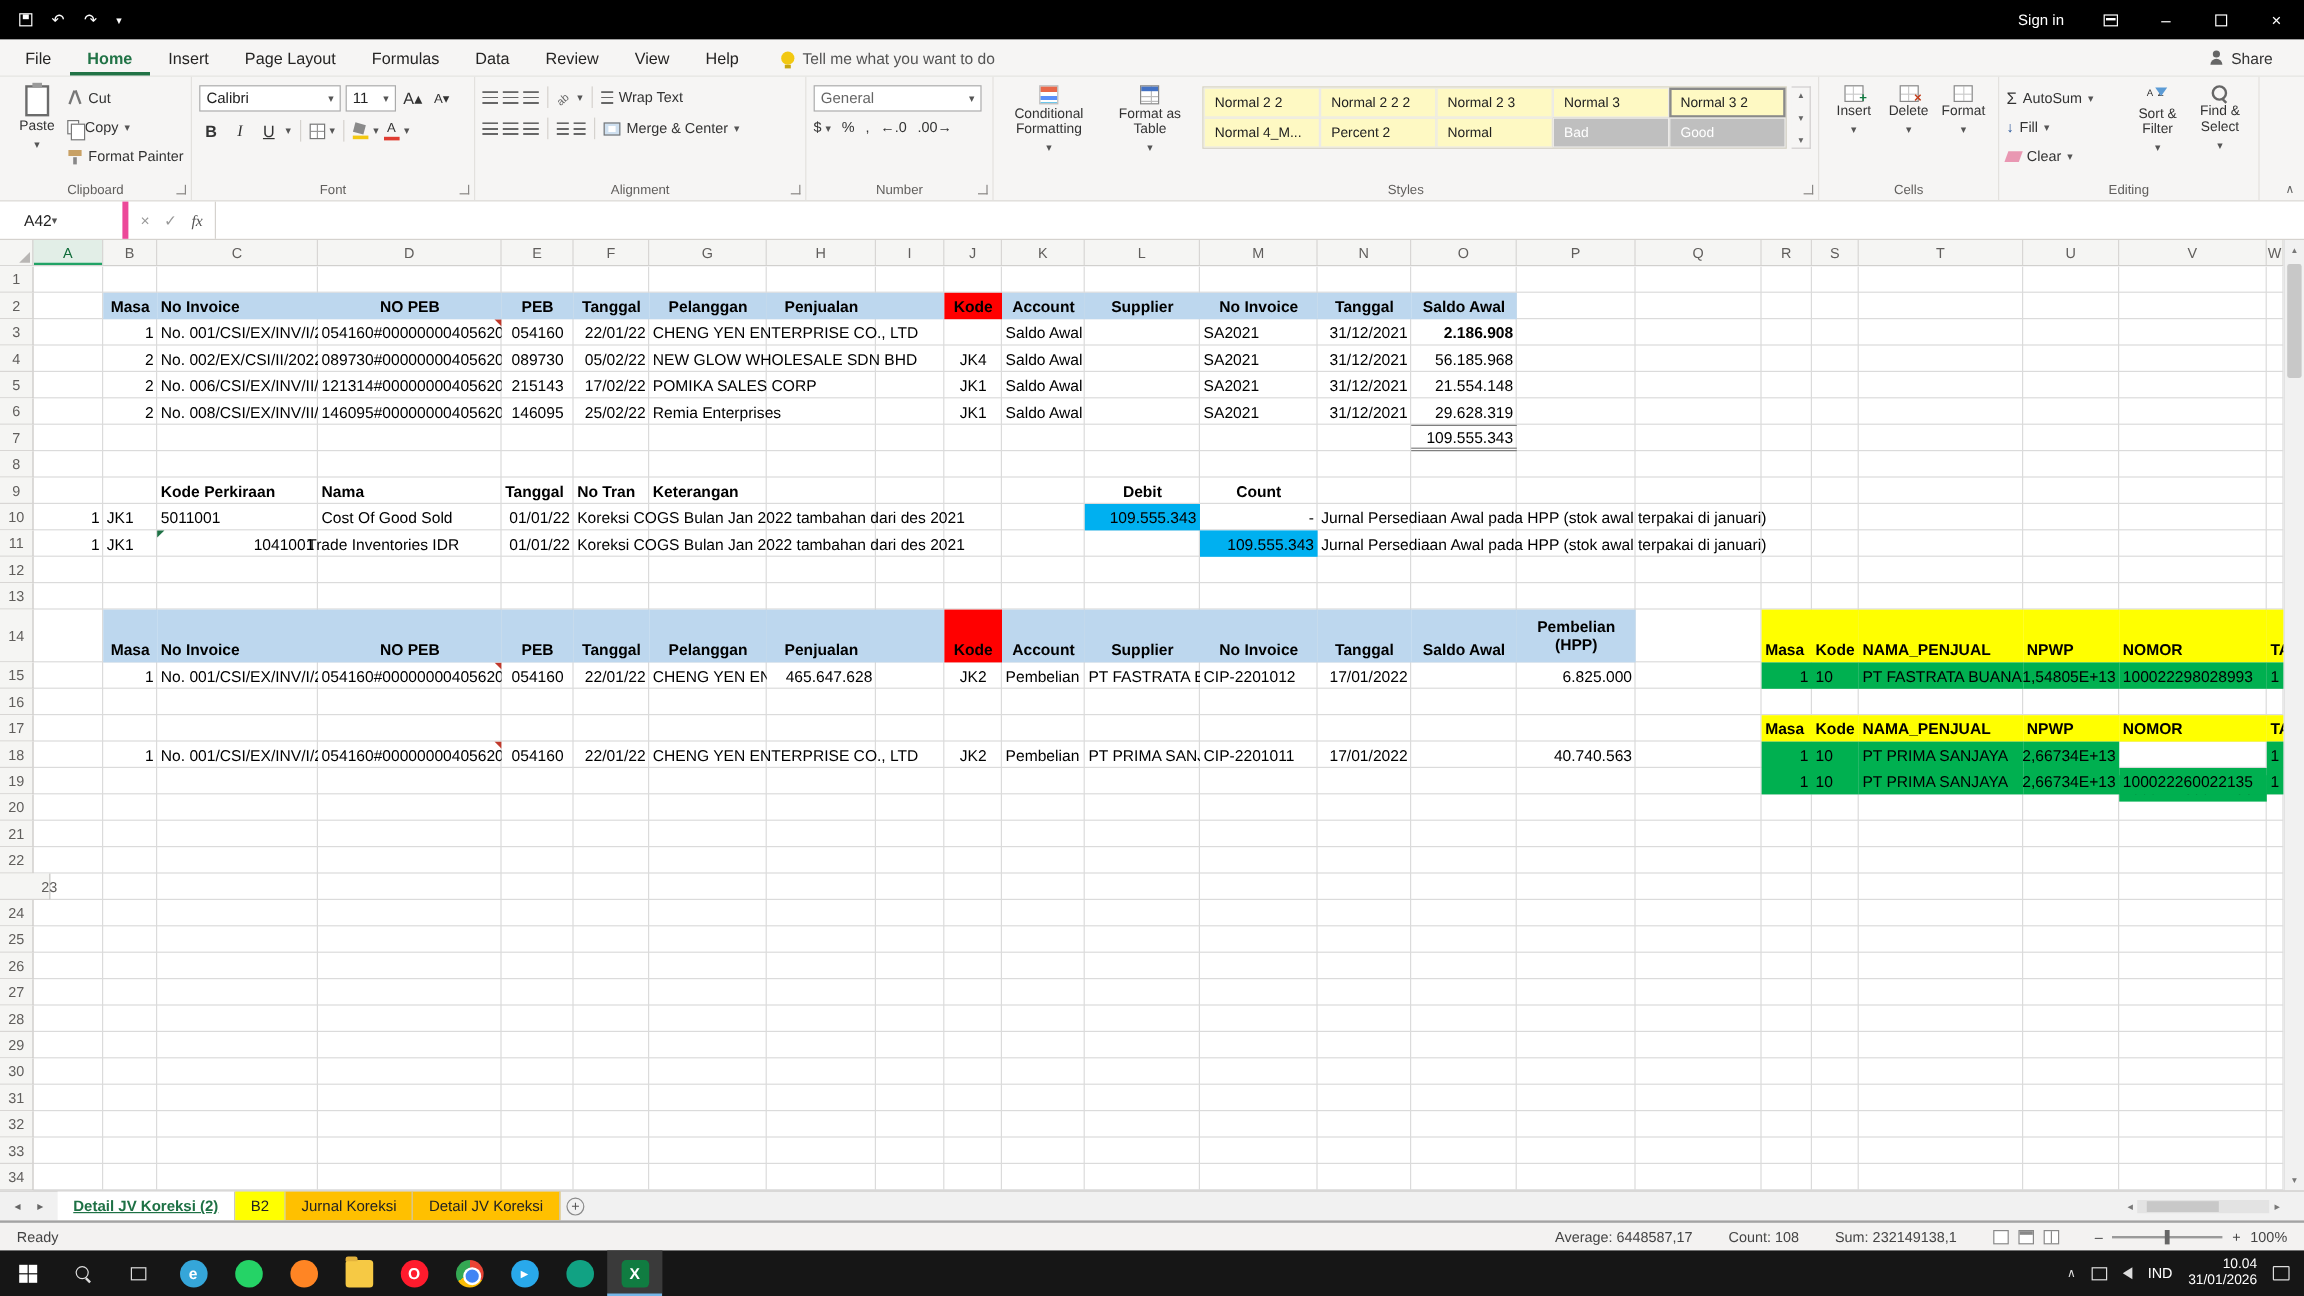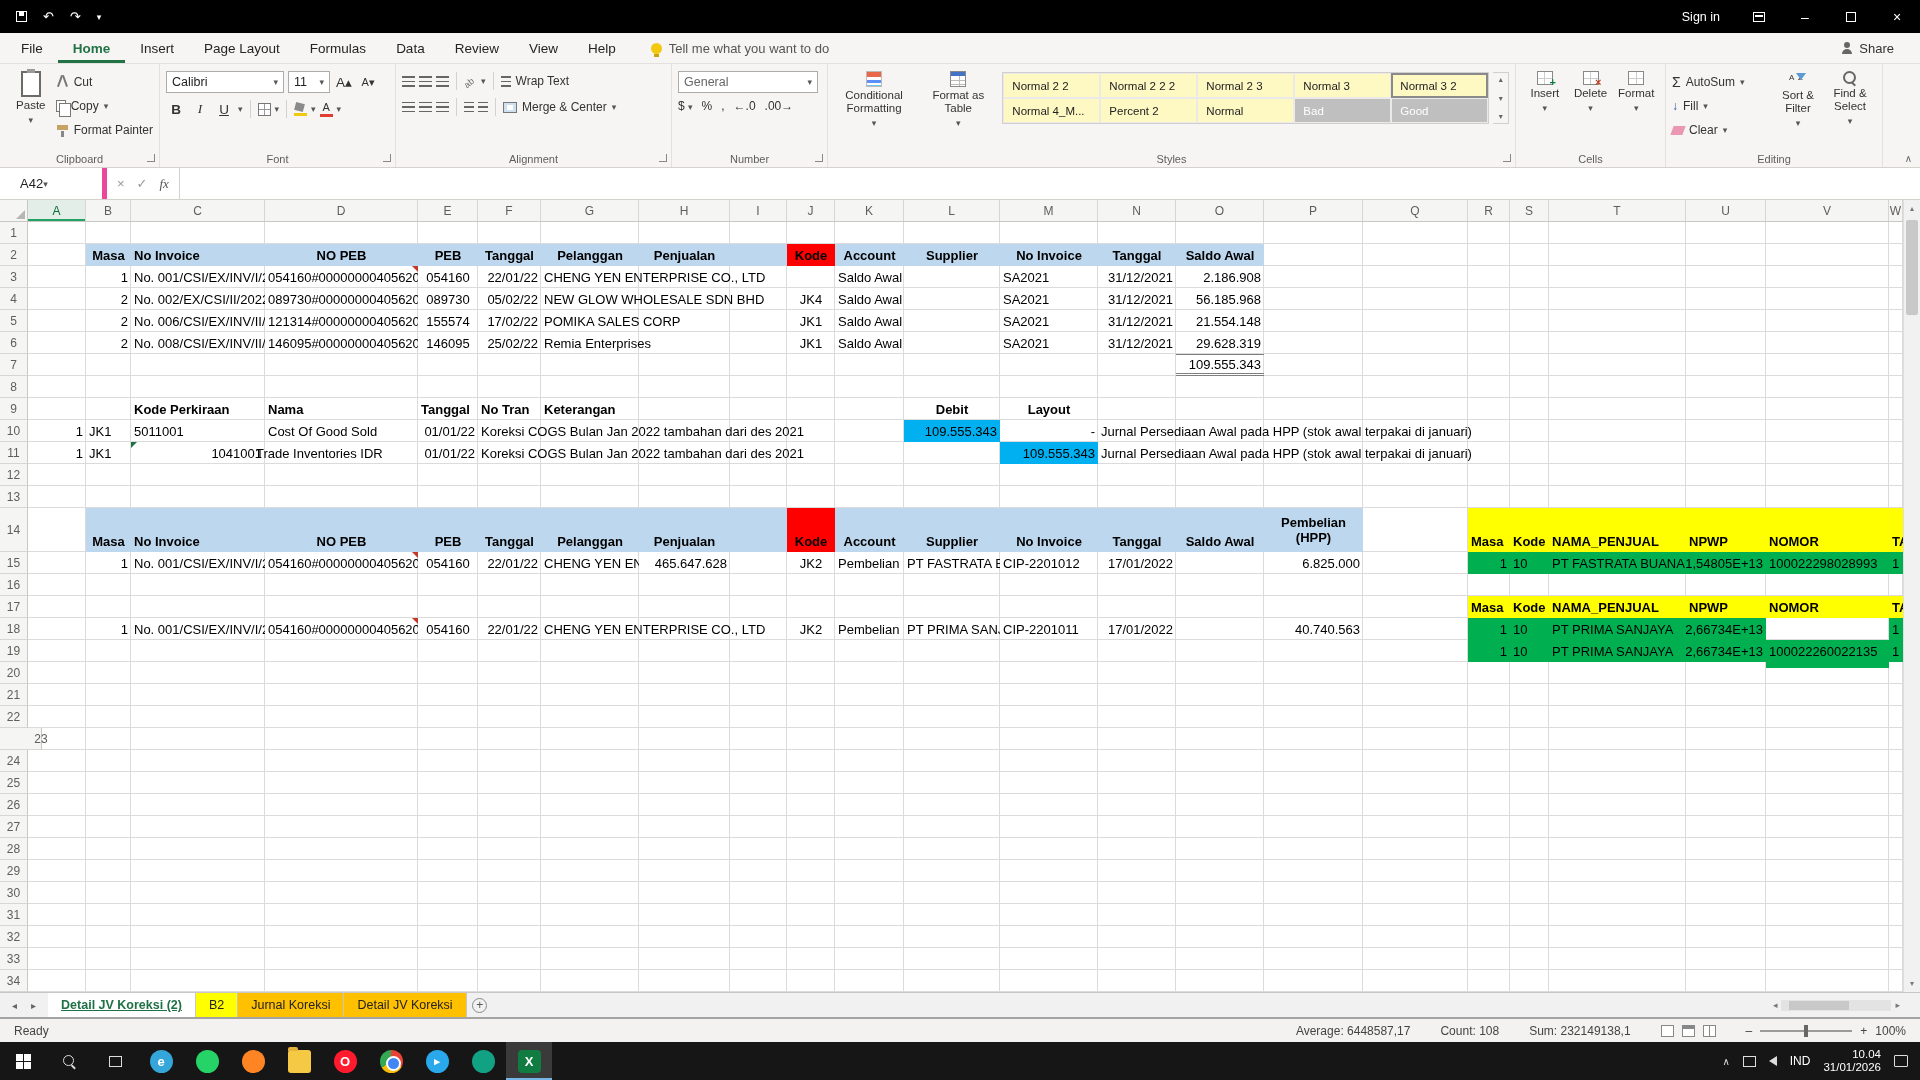--- a/index.html
+++ b/index.html
@@ -563,36 +563,36 @@
         <div class="cell hb c" style="left: 1176px; top: 22px; width: 88px; height: 22px;">Saldo Awal</div>
         <div class="cell r" style="left: 86px; top: 44px; width: 45px; height: 22px;">1</div>
         <div class="cell clip" style="left: 131px; top: 44px; width: 134px; height: 22px;">No. 001/CSI/EX/INV/I/202</div>
         <div class="cell clip cmt" style="left: 265px; top: 44px; width: 153px; height: 22px;">054160#00000000405620</div>
         <div class="cell c" style="left: 418px; top: 44px; width: 60px; height: 22px;">054160</div>
         <div class="cell r" style="left: 478px; top: 44px; width: 63px; height: 22px;">22/01/22</div>
         <div class="cell" style="left: 541px; top: 44px; width: 98px; height: 22px;">CHENG YEN ENTERPRISE CO., LTD</div>
         <div class="cell" style="left: 835px; top: 44px; width: 69px; height: 22px;">Saldo Awal</div>
         <div class="cell" style="left: 1000px; top: 44px; width: 98px; height: 22px;">SA2021</div>
         <div class="cell r" style="left: 1098px; top: 44px; width: 78px; height: 22px;">31/12/2021</div>
-        <div class="cell r" style="left: 1176px; top: 44px; width: 88px; height: 22px;">2.186.908</div>
+        <div class="cell r" style="left: 1176px; top: 44px; width: 88px; height: 22px; font-weight: bold;">2.186.908</div>
         <div class="cell r" style="left: 86px; top: 66px; width: 45px; height: 22px;">2</div>
         <div class="cell clip" style="left: 131px; top: 66px; width: 134px; height: 22px;">No. 002/EX/CSI/II/2022</div>
         <div class="cell clip" style="left: 265px; top: 66px; width: 153px; height: 22px;">089730#00000000405620</div>
         <div class="cell c" style="left: 418px; top: 66px; width: 60px; height: 22px;">089730</div>
         <div class="cell r" style="left: 478px; top: 66px; width: 63px; height: 22px;">05/02/22</div>
         <div class="cell" style="left: 541px; top: 66px; width: 98px; height: 22px;">NEW GLOW WHOLESALE SDN BHD</div>
         <div class="cell c" style="left: 787px; top: 66px; width: 48px; height: 22px;">JK4</div>
         <div class="cell" style="left: 835px; top: 66px; width: 69px; height: 22px;">Saldo Awal</div>
         <div class="cell" style="left: 1000px; top: 66px; width: 98px; height: 22px;">SA2021</div>
         <div class="cell r" style="left: 1098px; top: 66px; width: 78px; height: 22px;">31/12/2021</div>
         <div class="cell r" style="left: 1176px; top: 66px; width: 88px; height: 22px;">56.185.968</div>
         <div class="cell r" style="left: 86px; top: 88px; width: 45px; height: 22px;">2</div>
         <div class="cell clip" style="left: 131px; top: 88px; width: 134px; height: 22px;">No. 006/CSI/EX/INV/II/20</div>
         <div class="cell clip" style="left: 265px; top: 88px; width: 153px; height: 22px;">121314#00000000405620</div>
-        <div class="cell c" style="left: 418px; top: 88px; width: 60px; height: 22px;">155574</div>
+        <div class="cell c" style="left: 418px; top: 88px; width: 60px; height: 22px;">215143</div>
         <div class="cell r" style="left: 478px; top: 88px; width: 63px; height: 22px;">17/02/22</div>
         <div class="cell" style="left: 541px; top: 88px; width: 98px; height: 22px;">POMIKA SALES CORP</div>
         <div class="cell c" style="left: 787px; top: 88px; width: 48px; height: 22px;">JK1</div>
         <div class="cell" style="left: 835px; top: 88px; width: 69px; height: 22px;">Saldo Awal</div>
         <div class="cell" style="left: 1000px; top: 88px; width: 98px; height: 22px;">SA2021</div>
         <div class="cell r" style="left: 1098px; top: 88px; width: 78px; height: 22px;">31/12/2021</div>
         <div class="cell r" style="left: 1176px; top: 88px; width: 88px; height: 22px;">21.554.148</div>
         <div class="cell r" style="left: 86px; top: 110px; width: 45px; height: 22px;">2</div>
         <div class="cell clip" style="left: 131px; top: 110px; width: 134px; height: 22px;">No. 008/CSI/EX/INV/II/20</div>
         <div class="cell clip" style="left: 265px; top: 110px; width: 153px; height: 22px;">146095#00000000405620</div>
@@ -604,21 +604,21 @@
         <div class="cell" style="left: 1000px; top: 110px; width: 98px; height: 22px;">SA2021</div>
         <div class="cell r" style="left: 1098px; top: 110px; width: 78px; height: 22px;">31/12/2021</div>
         <div class="cell r" style="left: 1176px; top: 110px; width: 88px; height: 22px;">29.628.319</div>
         <div class="cell r total" style="left: 1176px; top: 132px; width: 88px; height: 22px;">109.555.343</div>
         <div class="cell b" style="left: 131px; top: 176px; width: 134px; height: 22px;">Kode Perkiraan</div>
         <div class="cell b" style="left: 265px; top: 176px; width: 153px; height: 22px;">Nama</div>
         <div class="cell b" style="left: 418px; top: 176px; width: 60px; height: 22px;">Tanggal</div>
         <div class="cell b" style="left: 478px; top: 176px; width: 63px; height: 22px;">No Tran</div>
         <div class="cell b" style="left: 541px; top: 176px; width: 98px; height: 22px;">Keterangan</div>
         <div class="cell b c" style="left: 904px; top: 176px; width: 96px; height: 22px;">Debit</div>
-        <div class="cell b c" style="left: 1000px; top: 176px; width: 98px; height: 22px;">Layout</div>
+        <div class="cell b c" style="left: 1000px; top: 176px; width: 98px; height: 22px;">Count</div>
         <div class="cell r" style="left: 28px; top: 198px; width: 58px; height: 22px;">1</div>
         <div class="cell" style="left: 86px; top: 198px; width: 45px; height: 22px;">JK1</div>
         <div class="cell" style="left: 131px; top: 198px; width: 134px; height: 22px;">5011001</div>
         <div class="cell" style="left: 265px; top: 198px; width: 153px; height: 22px;">Cost Of Good Sold</div>
         <div class="cell r" style="left: 418px; top: 198px; width: 60px; height: 22px;">01/01/22</div>
         <div class="cell" style="left: 478px; top: 198px; width: 63px; height: 22px;">Koreksi COGS Bulan Jan 2022 tambahan dari des 2021</div>
         <div class="cell cy r" style="left: 904px; top: 198px; width: 96px; height: 22px;">109.555.343</div>
         <div class="cell r" style="left: 1000px; top: 198px; width: 98px; height: 22px;">-</div>
         <div class="cell" style="left: 1098px; top: 198px; width: 78px; height: 22px;">Jurnal Persediaan Awal pada HPP (stok awal terpakai di januari)</div>
         <div class="cell r" style="left: 28px; top: 220px; width: 58px; height: 22px;">1</div>

